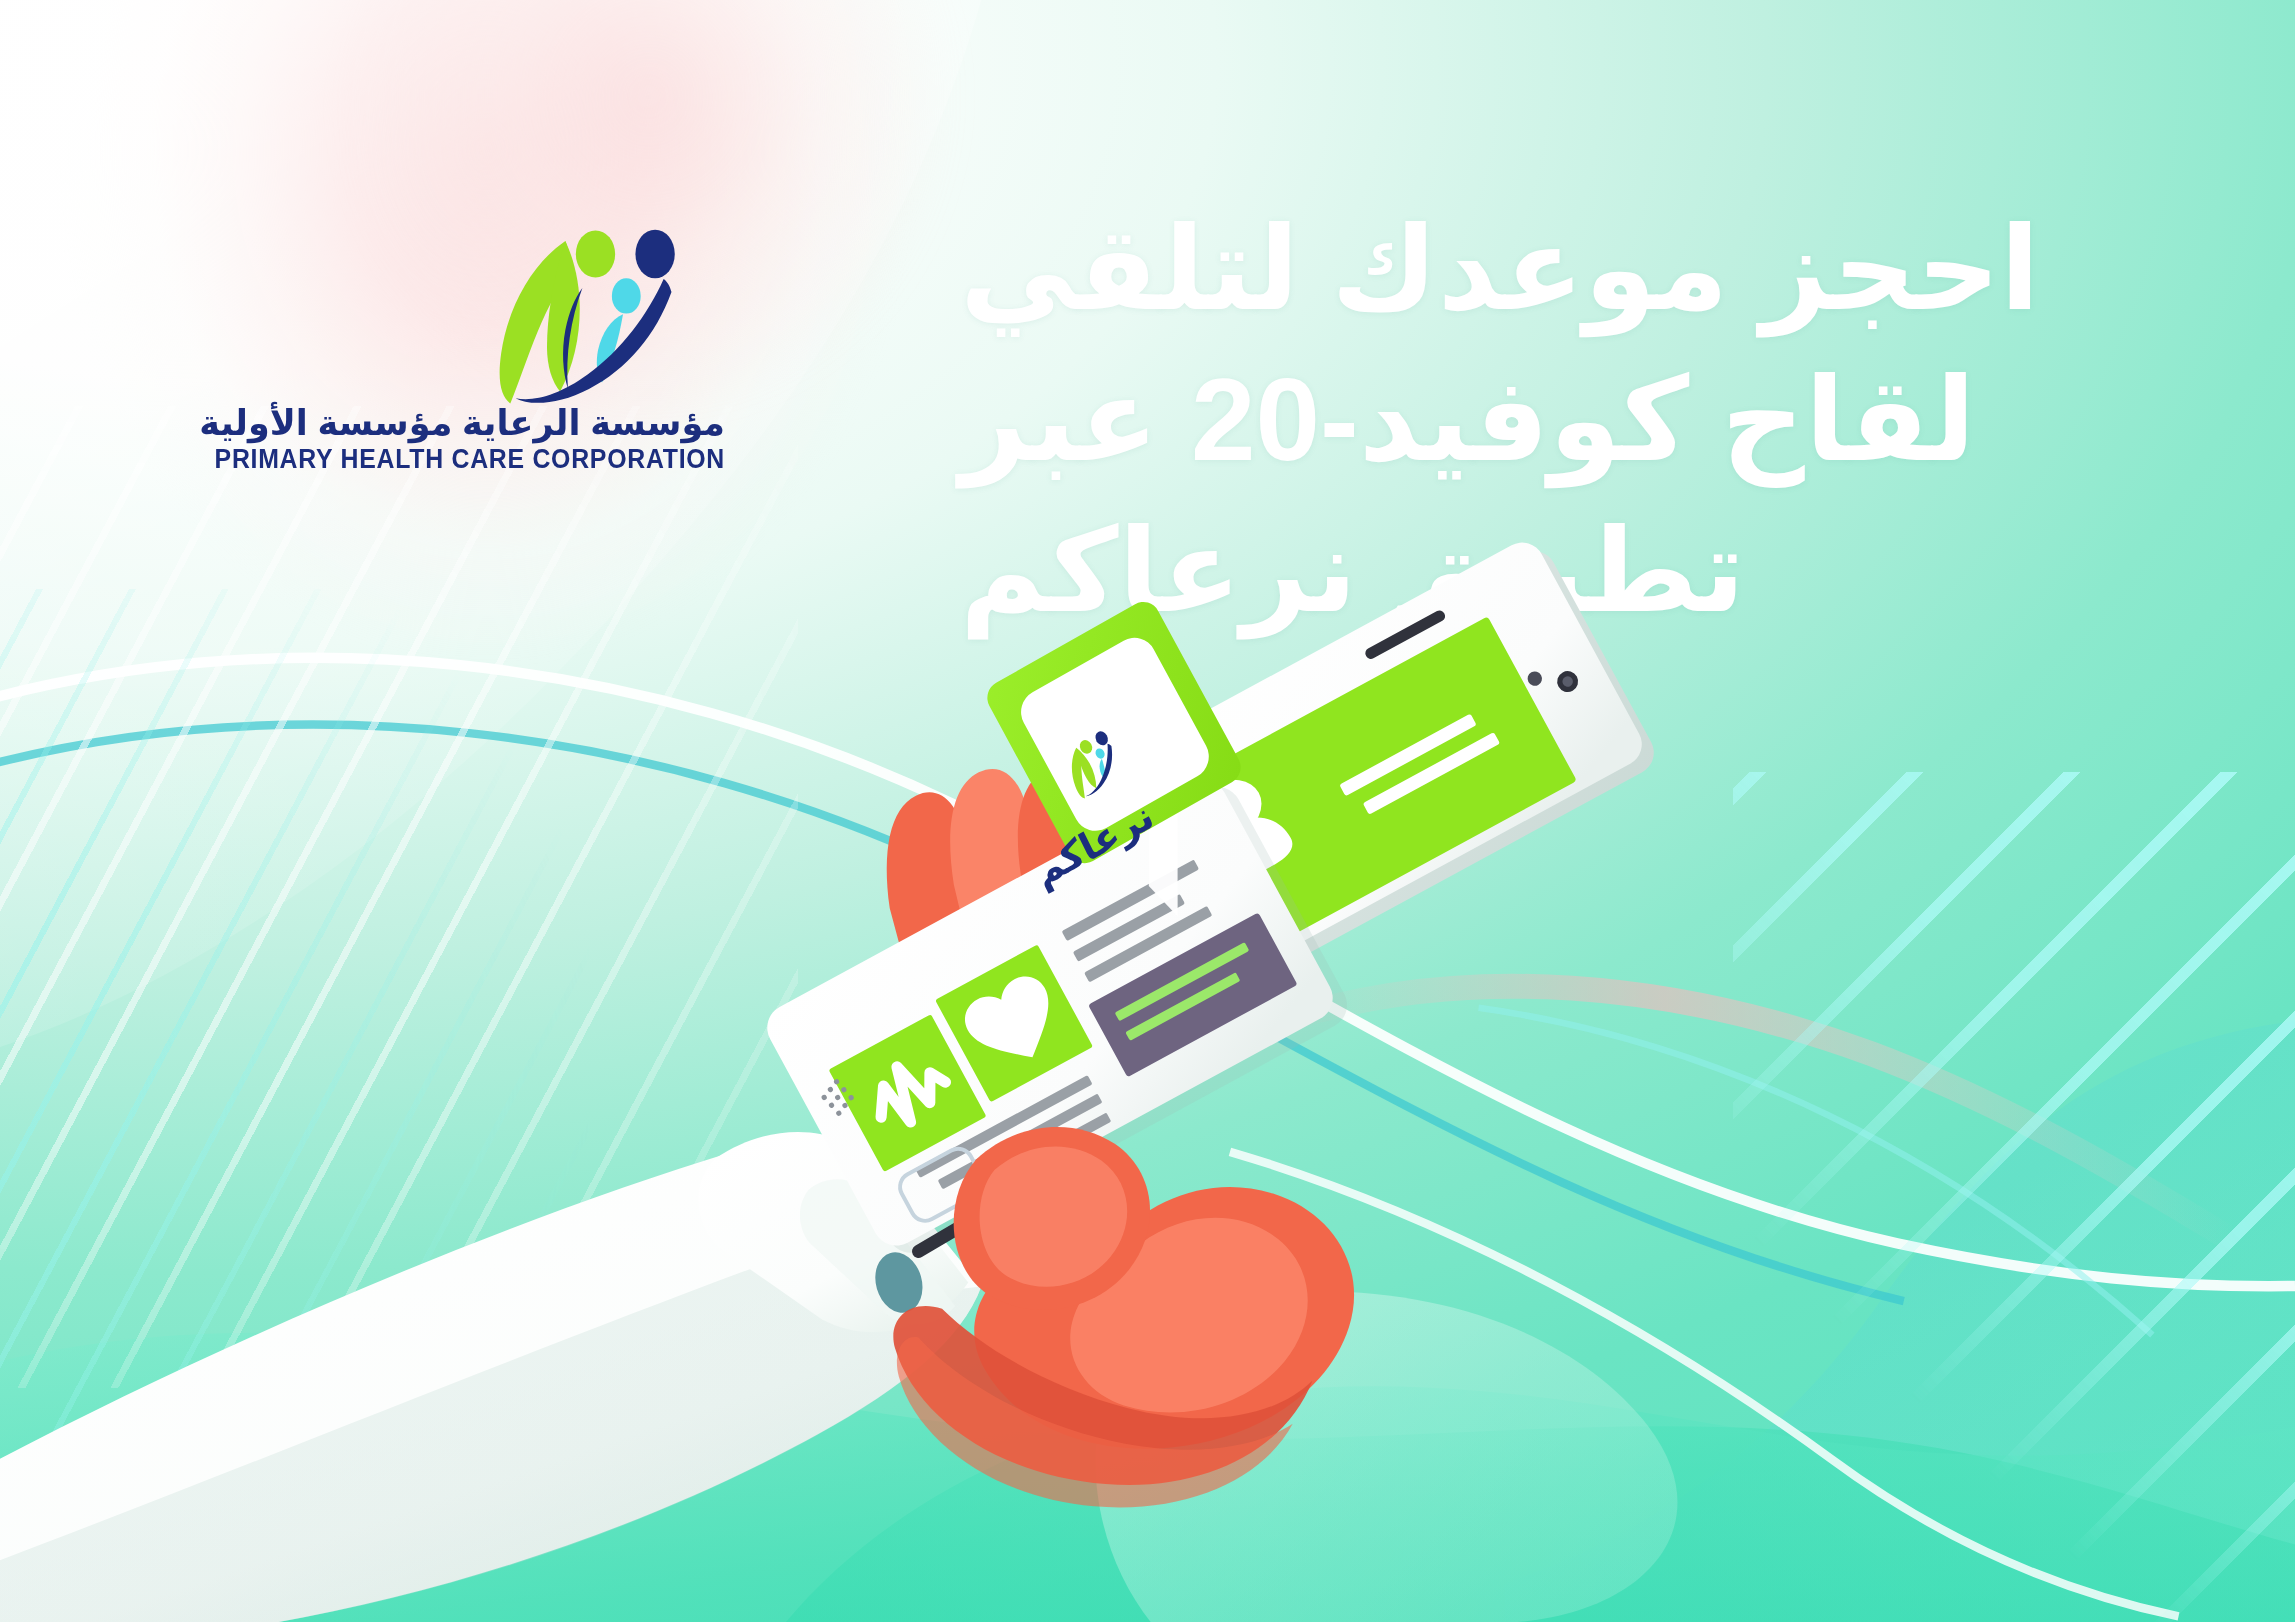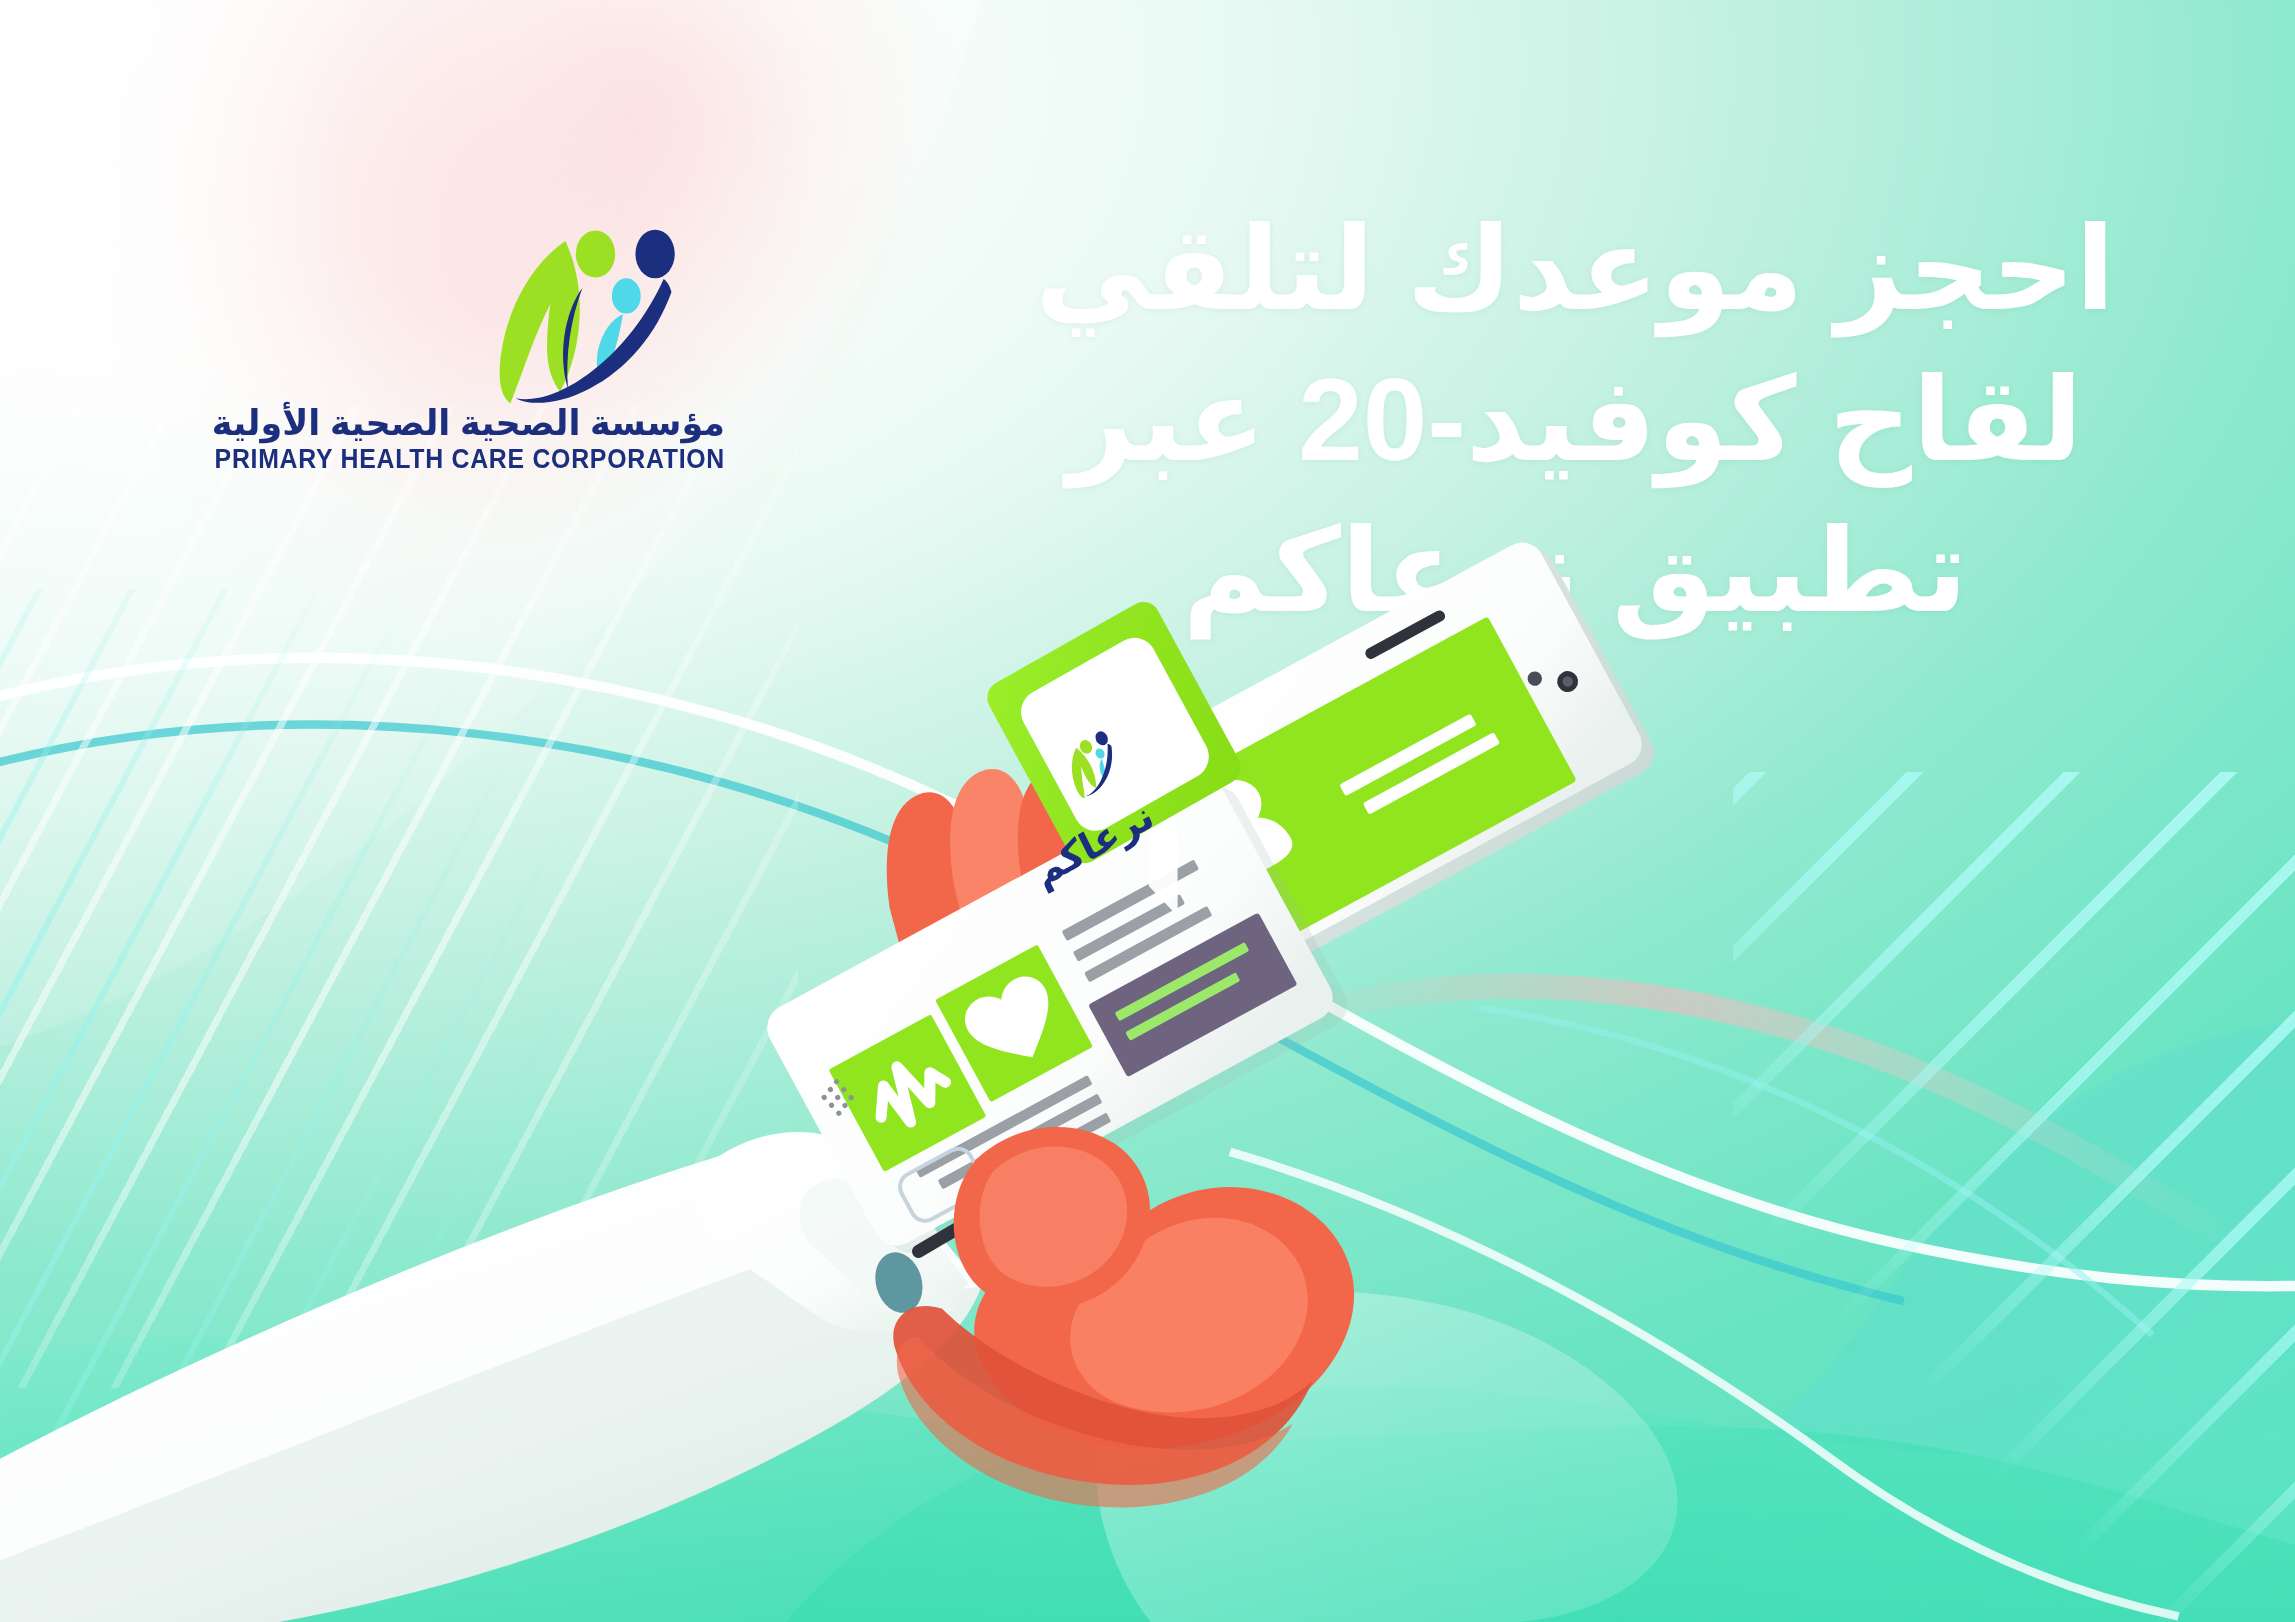--- a/index.html
+++ b/index.html
@@ -133,21 +133,21 @@
     transform-origin: right center;
     direction: ltr;
     margin-top: 1.3px;
   }
 
   
   .headline {
     position: absolute;
     right: 105px; top: 194px;
     width: 1230px;
-    text-align: center;
+    text-align: left;
     direction: rtl;
     color: #ffffff;
     font-size: 116px;
     font-weight: 700;
     line-height: 1.30;
     letter-spacing: -1.3px;
     text-shadow: 0 1.3px 6.5px rgba(70,150,140,0.10);
   }
   .headline .hl-line { display: block; white-space: nowrap; }
 
@@ -245,21 +245,21 @@
       <path d="M238,150 C232,186 222,222 206,254 C198,242 196,224 200,204 C206,178 220,158 238,150 Z" fill="#4FD8E8"></path>
 
       <ellipse cx="243" cy="122" rx="22" ry="27" fill="#4FD8E8"></ellipse>
 
       <ellipse cx="287" cy="58" rx="30" ry="37" fill="#1C2E7E"></ellipse>
 
       <path d="M300,96 C276,150 236,204 184,242 C140,274 100,284 74,278 C96,290 140,288 186,264 C244,234 288,182 312,116 C310,108 306,100 300,96 Z" fill="#1C2E7E"></path>
 
       <path d="M176,110 C158,158 150,212 154,264 C146,238 144,206 150,174 C156,146 164,126 176,110 Z" fill="#1C2E7E"></path>
     </svg>
-    <div class="logo-text-ar">مؤسسة الصحية الصحية الأولية</div>
+    <div class="logo-text-ar">مؤسسة الرعاية مؤسسة الأولية</div>
     <div class="logo-text-en">PRIMARY HEALTH CARE CORPORATION</div>
   </div>
 
   <div class="headline">
     <span class="hl-line">احجز موعدك لتلقي</span>
     <span class="hl-line">لقاح كوفيد-20 عبر</span>
     <span class="hl-line">تطبيق نرعاكم</span>
   </div>
 
   <svg class="illus" viewBox="0 0 3508 2480">

